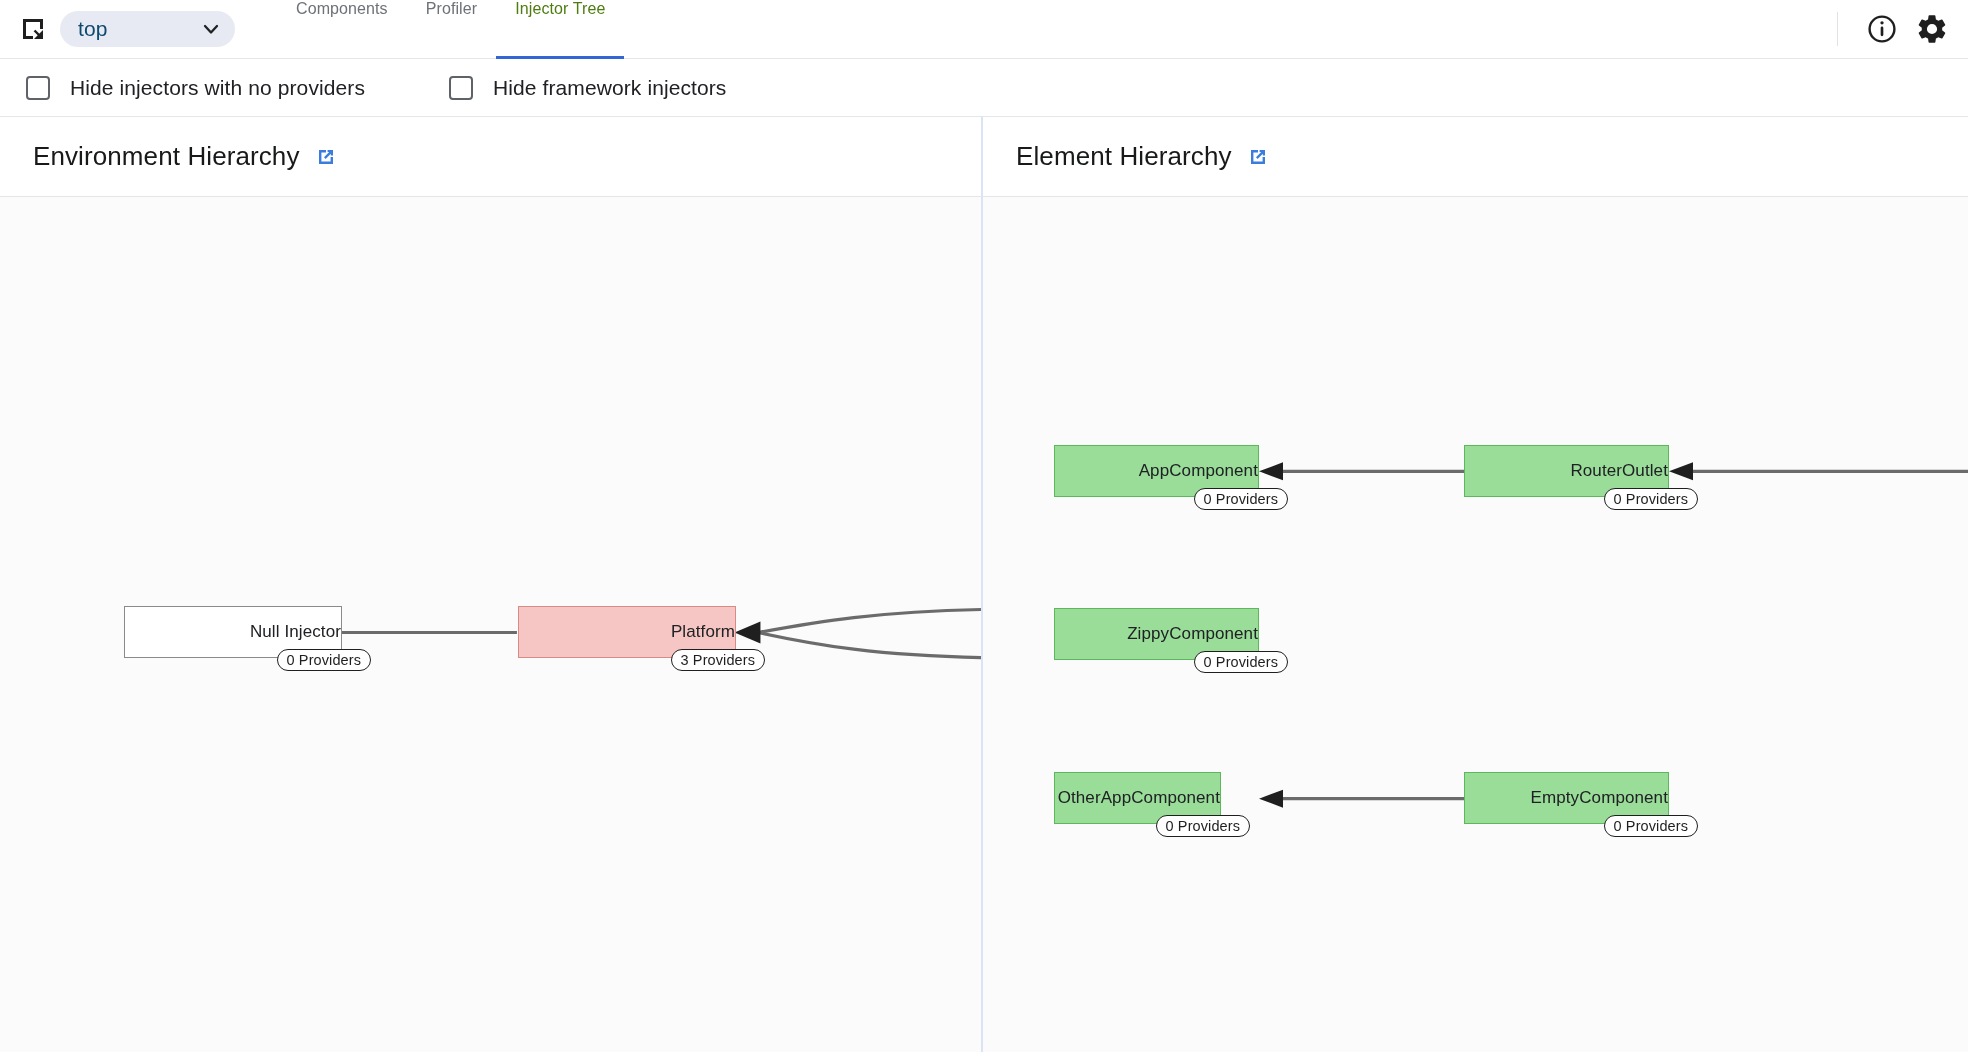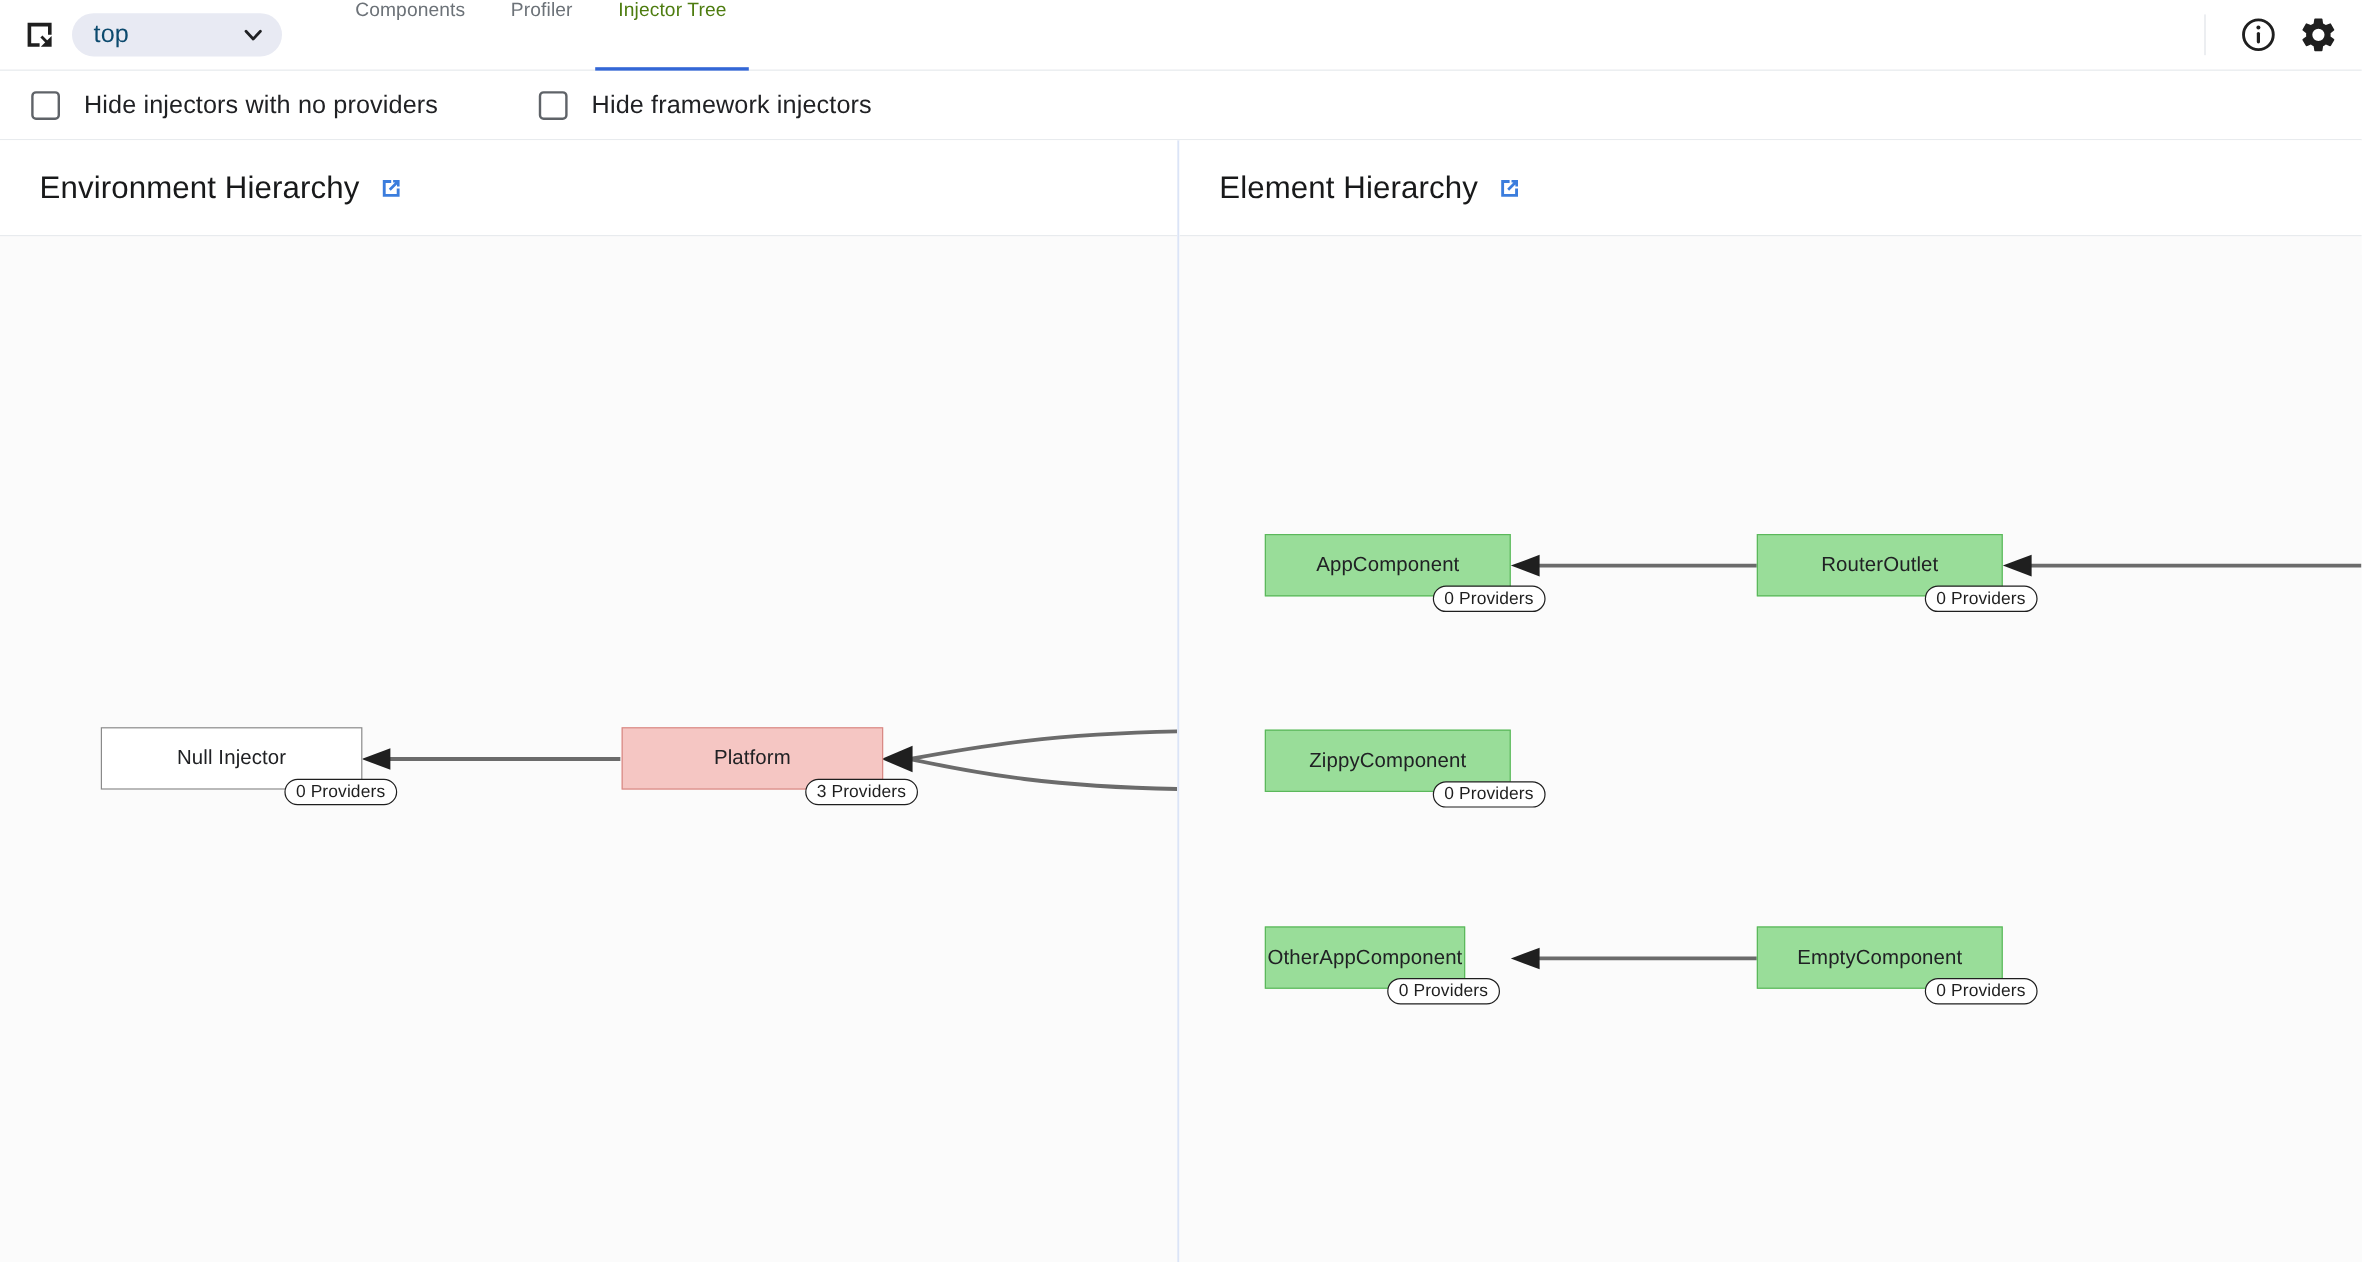--- a/index.html
+++ b/index.html
@@ -142,27 +142,27 @@
     position: absolute; left: 0; top: 0;
     width: 100%; height: 100%;
     pointer-events: none;
   }
 
   
   .node {
     position: absolute;
     height: 52px;
     border: 1px solid #888;
-    display: flex; align-items: center; justify-content: center;
+    display: flex; align-items: center; justify-content: flex-end;
     font-size: 17px;
     color: #202124;
     cursor: pointer;
     letter-spacing: .1px;
   }
-  .node.white { background: #ffffff; border-color: #8a8a8a; }
+  .node.white { background: #ffffff; border-color: #8a8a8a; margin-left: 40px; }
   .node.pink  { background: #f5c6c3; border-color: #d98a85; }
   .node.green { background: #99dd99; border-color: #5bb85b; }
 
   .badge {
     position: absolute;
     right: -30px; bottom: -14px;
     background: #ffffff;
     border: 1px solid #1f1f1f;
     border-radius: 11px;
     height: 22px;

